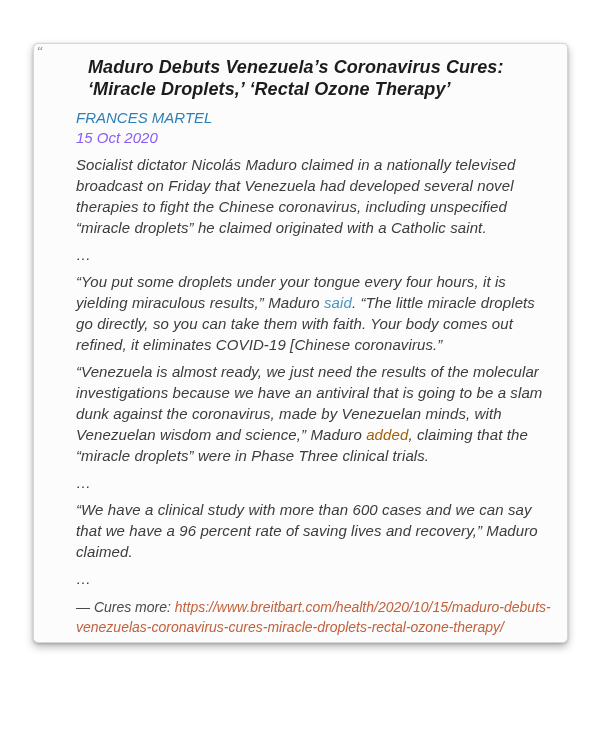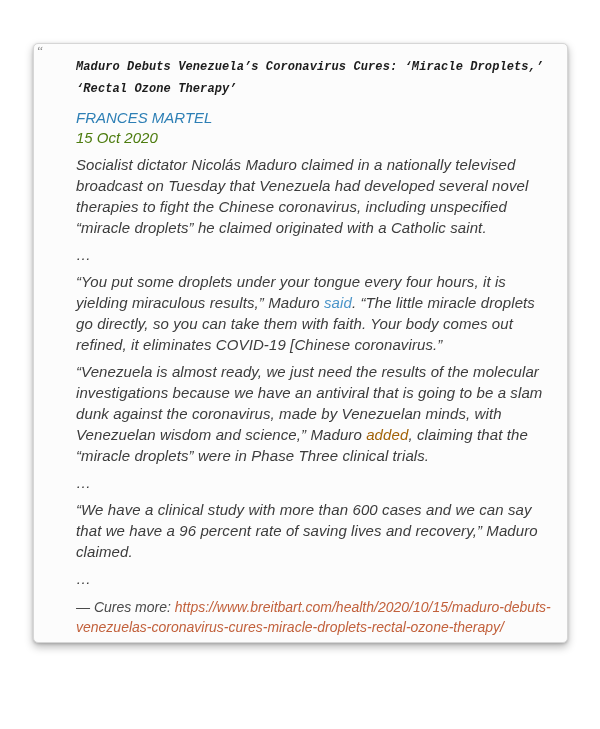--- a/index.html
+++ b/index.html
@@ -35,42 +35,41 @@
     position: absolute;
     left: 2px;
     top: 0px;
     font-family: "Liberation Serif", serif;
     font-style: italic;
     font-size: 13px;
     line-height: 13px;
     color: #8a8a8a;
   }
   .title {
-    margin: 0 0 8px 0;
-    font-size: 12px;
+    margin: 0 0 8px 12px;
+    font-size: 18px;
     font-weight: bold;
     font-style: italic;
     line-height: 22px;
     color: #1c1c1c;
     letter-spacing: 0.1px;
-    font-family: Liberation Mono, monospace;
   }
   .byline { margin: 0 0 6px 0; }
   .author {
     display: inline-block;
     font-size: 15px;
     line-height: 20px;
     color: #2d7fb5;
     text-decoration: none;
     cursor: pointer;
   }
   .date {
     font-size: 15px;
     line-height: 20px;
-    color: #4d7c0f;
+    color: #8b5cf6;
   }
   .para {
     margin: 0 0 6px 0;
     font-size: 15px;
     line-height: 21px;
     letter-spacing: 0.1px;
   }
   .inline-link { text-decoration: none; cursor: pointer; }
   .link-blue   { color: #4a94c8; text-align: center; }
   .link-orange { color: #a16207; }
@@ -97,21 +96,21 @@
     <span class="open-quote">“</span>
 
     <h1 class="title">Maduro Debuts Venezuela’s Coronavirus Cures: ‘Miracle Droplets,’ ‘Rectal Ozone Therapy’</h1>
 
     <div class="byline">
       <a class="author">FRANCES MARTEL</a>
       <div class="date">15 Oct 2020</div>
     </div>
 
     <div id="article-body">
-        <p class="para">Socialist dictator Nicolás Maduro claimed in a nationally televised broadcast on Tuesday that Venezuela had developed several novel therapies to fight the Chinese coronavirus, including unspecified “miracle droplets” he claimed originated with a Catholic saint.</p>
+        <p class="para">Socialist dictator Nicolás Maduro claimed in a nationally televised broadcast on Friday that Venezuela had developed several novel therapies to fight the Chinese coronavirus, including unspecified “miracle droplets” he claimed originated with a Catholic saint.</p>
         <p class="para">…</p>
         <p class="para">“You put some droplets under your tongue every four hours, it is yielding miraculous results,” Maduro <a class="inline-link link-blue">said</a>. “The little miracle droplets go directly, so you can take them with faith. Your body comes out refined, it eliminates COVID-19 [Chinese coronavirus.”</p>
         <p class="para">“Venezuela is almost ready, we just need the results of the molecular investigations because we have an antiviral that is going to be a slam dunk against the coronavirus, made by Venezuelan minds, with Venezuelan wisdom and science,” Maduro <a class="inline-link link-orange">added</a>, claiming that the “miracle droplets” were in Phase Three clinical trials.</p>
         <p class="para">…</p>
         <p class="para">“We have a clinical study with more than 600 cases and we can say that we have a 96 percent rate of saving lives and recovery,” Maduro claimed.</p>
         <p class="para">…</p>
       </div>
 
     <div class="footer">
       <span>— Cures more: </span><a class="url-link">https://www.breitbart.com/health/2020/10/15/maduro-debuts-venezuelas-coronavirus-cures-miracle-droplets-rectal-ozone-therapy/</a>

